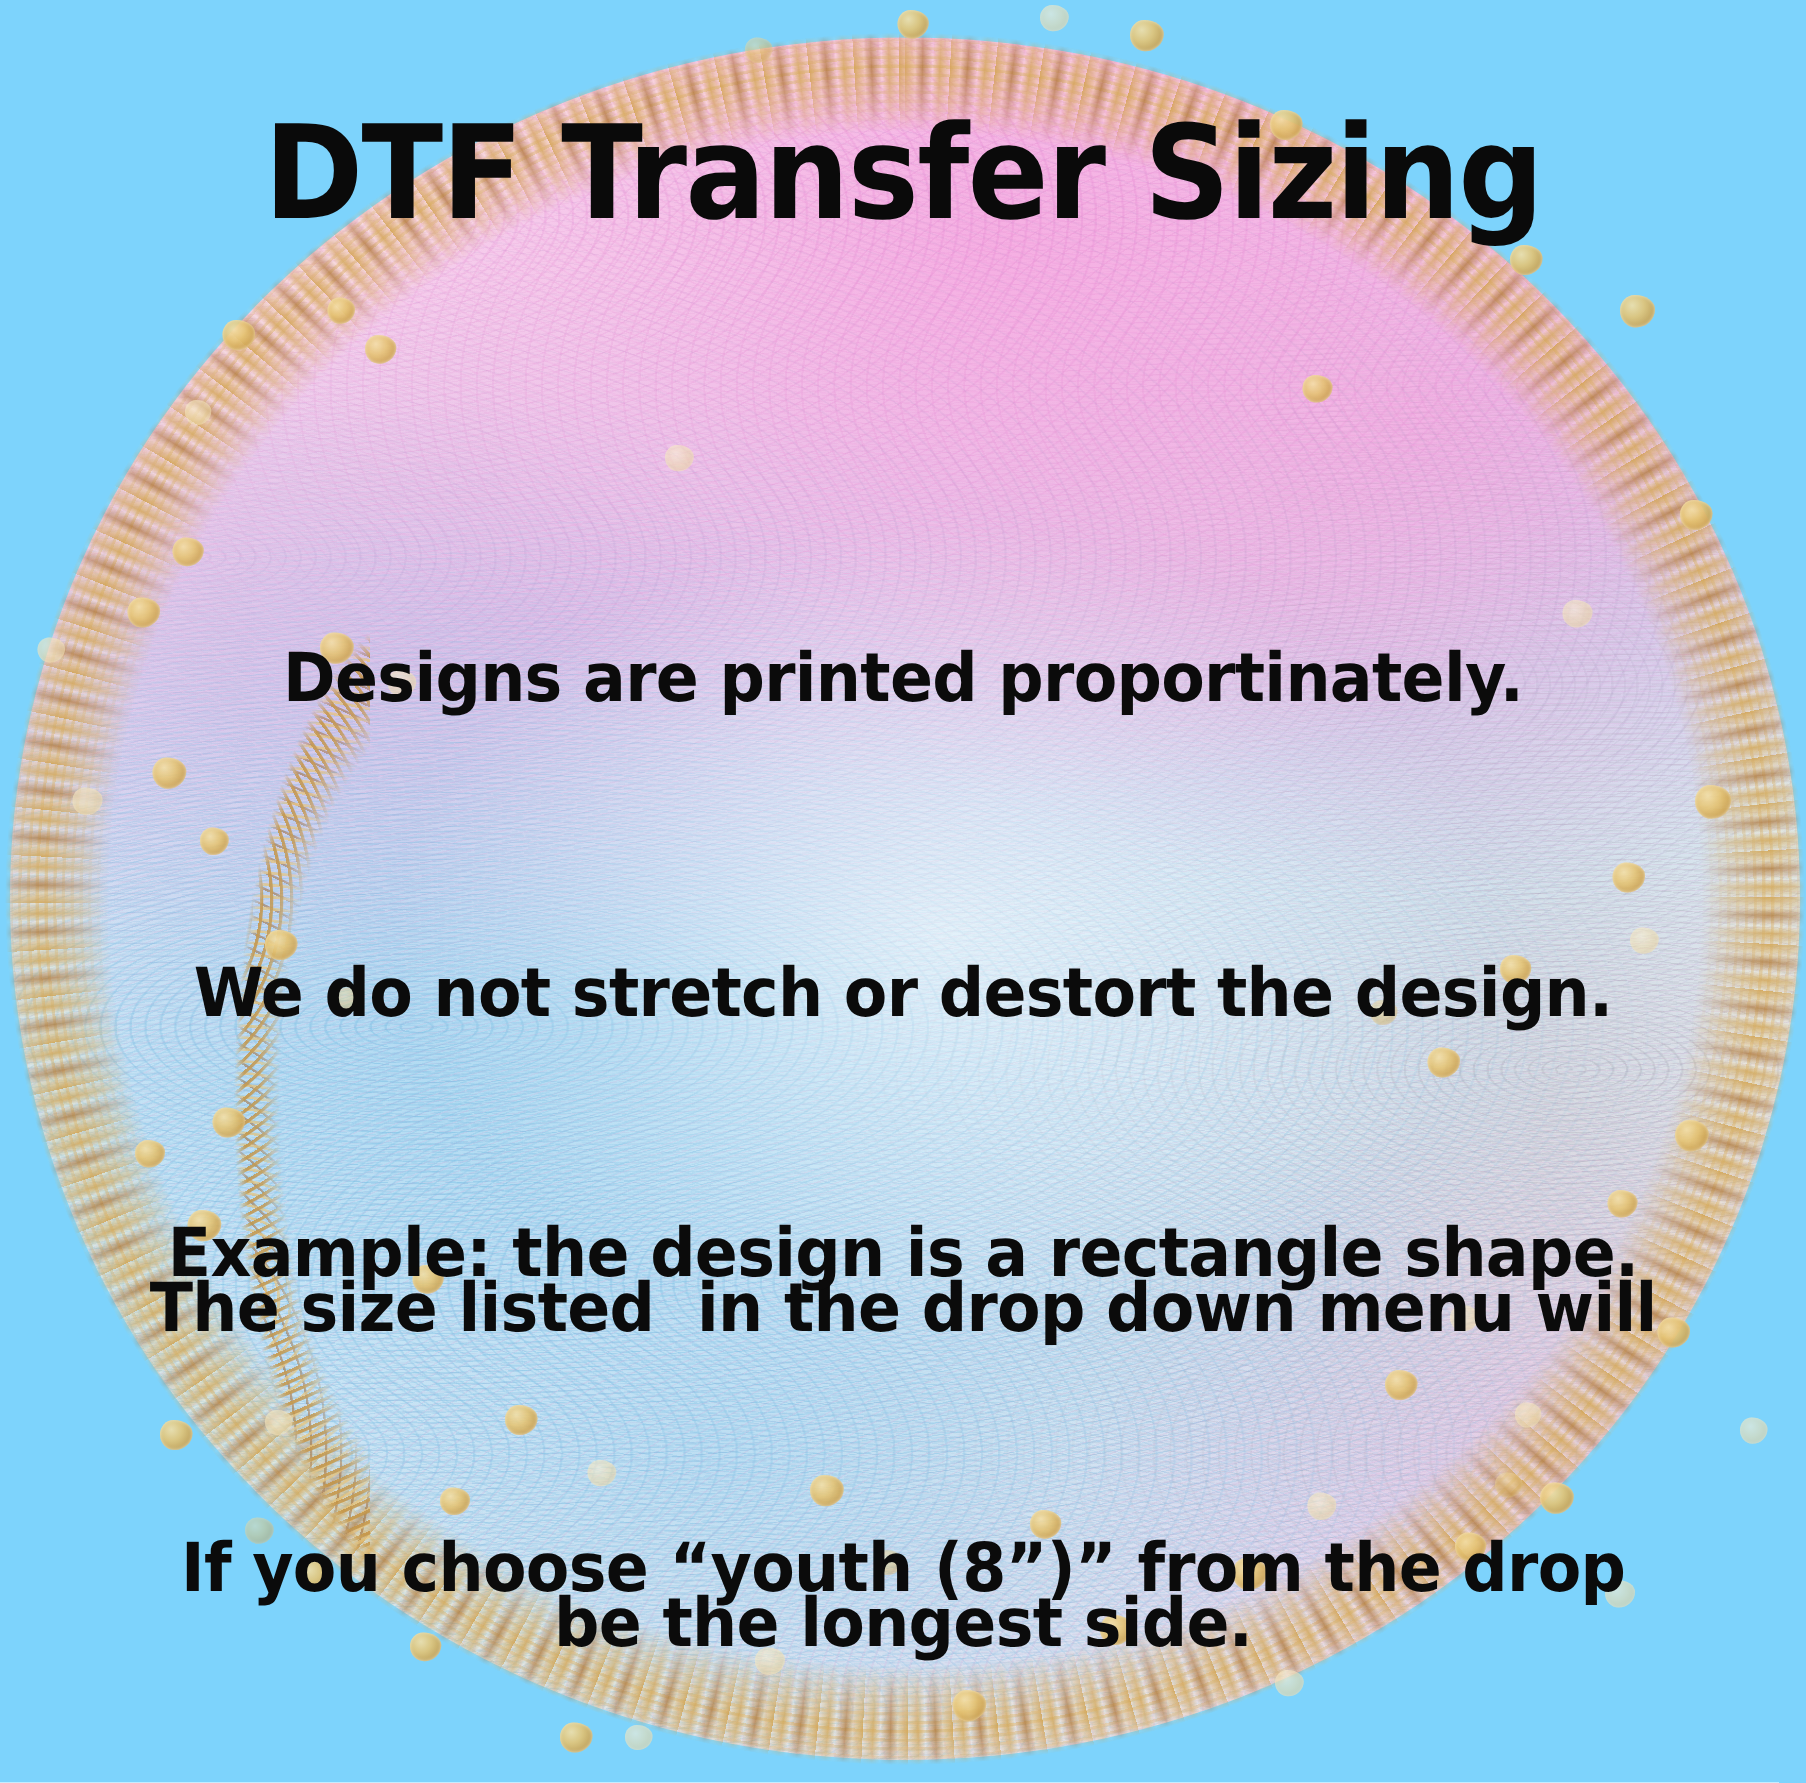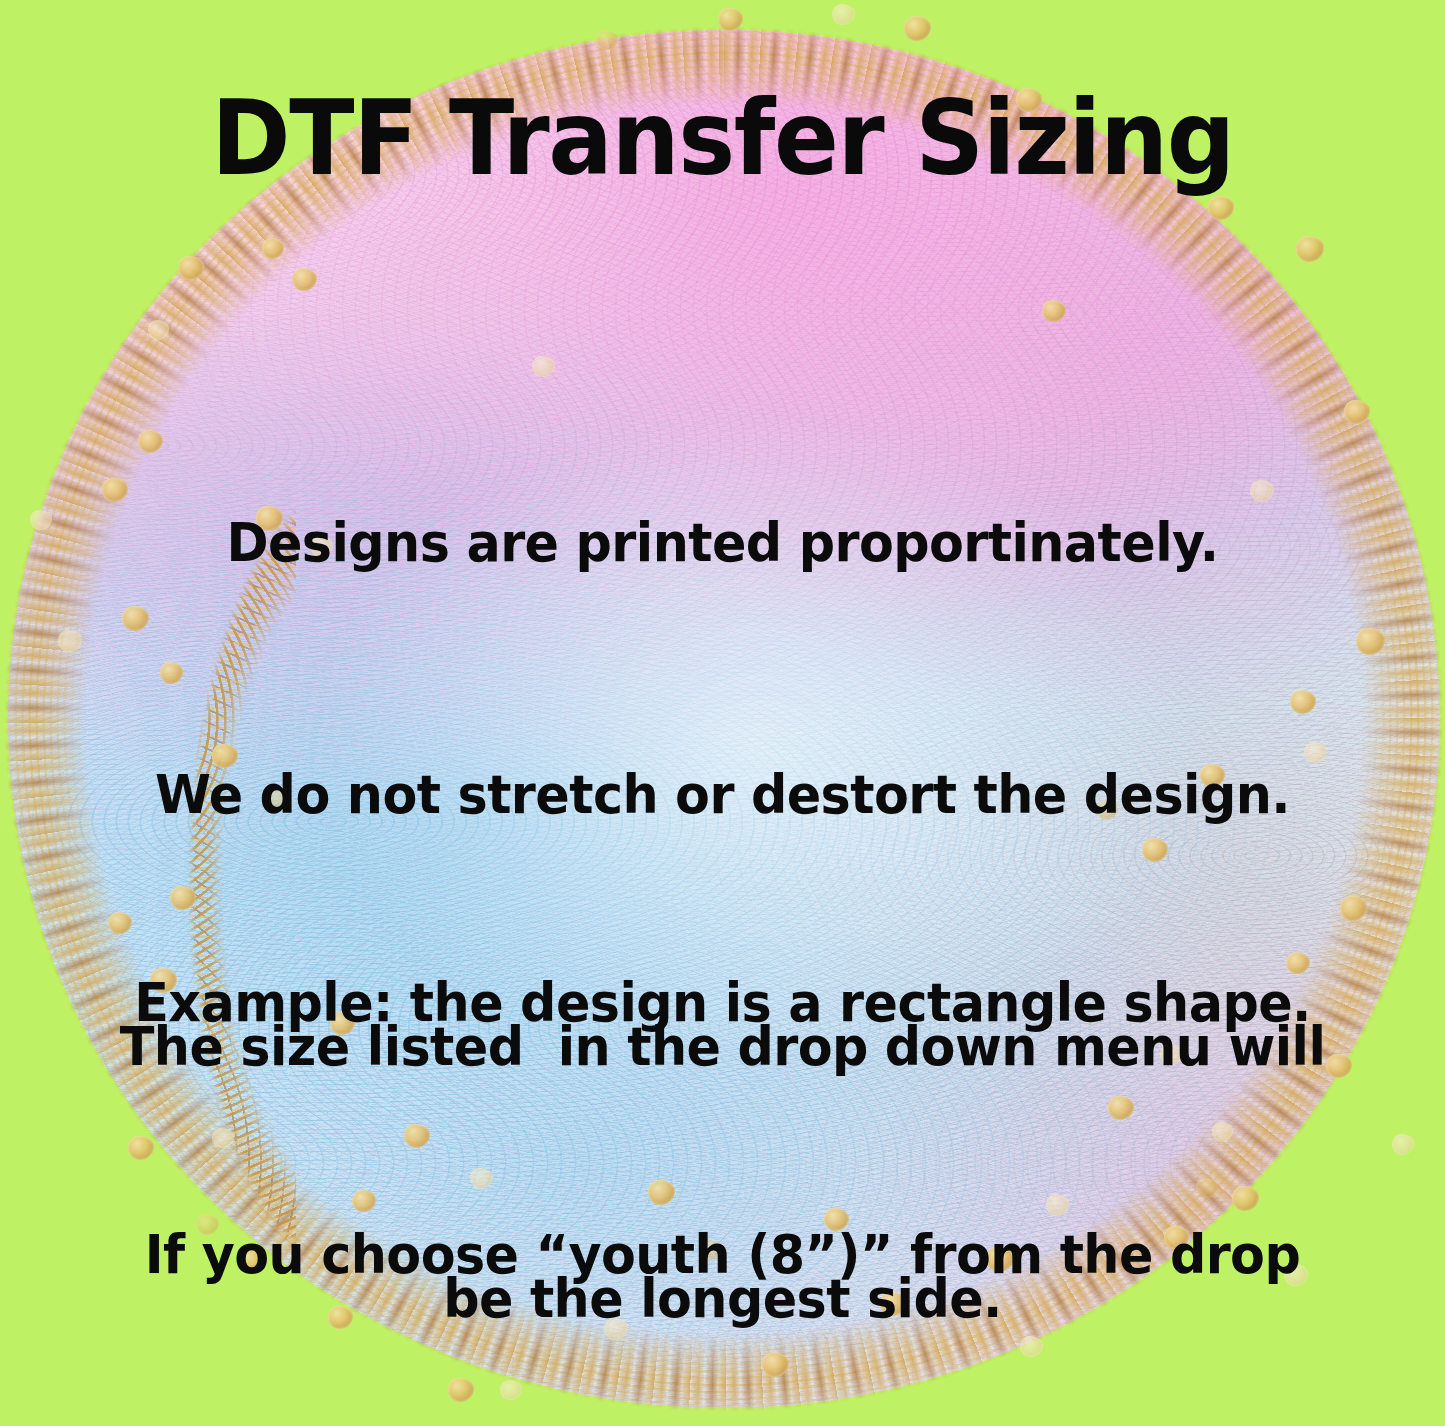--- a/index.html
+++ b/index.html
@@ -4,21 +4,21 @@
 <style>
   html, body {
     margin: 0;
     padding: 0;
     background: #ffffff;
   }
   #canvas {
     position: relative;
     width: 1445px;
     height: 1426px;
-    background: #bef264;
+    background: #7dd3fc;
     overflow: hidden;
     font-family: "Liberation Sans", sans-serif;
   }
 
   
   #blob-wrap {
     position: absolute;
     left: 0; top: 0;
     width: 1445px; height: 1426px;
     pointer-events: none;

